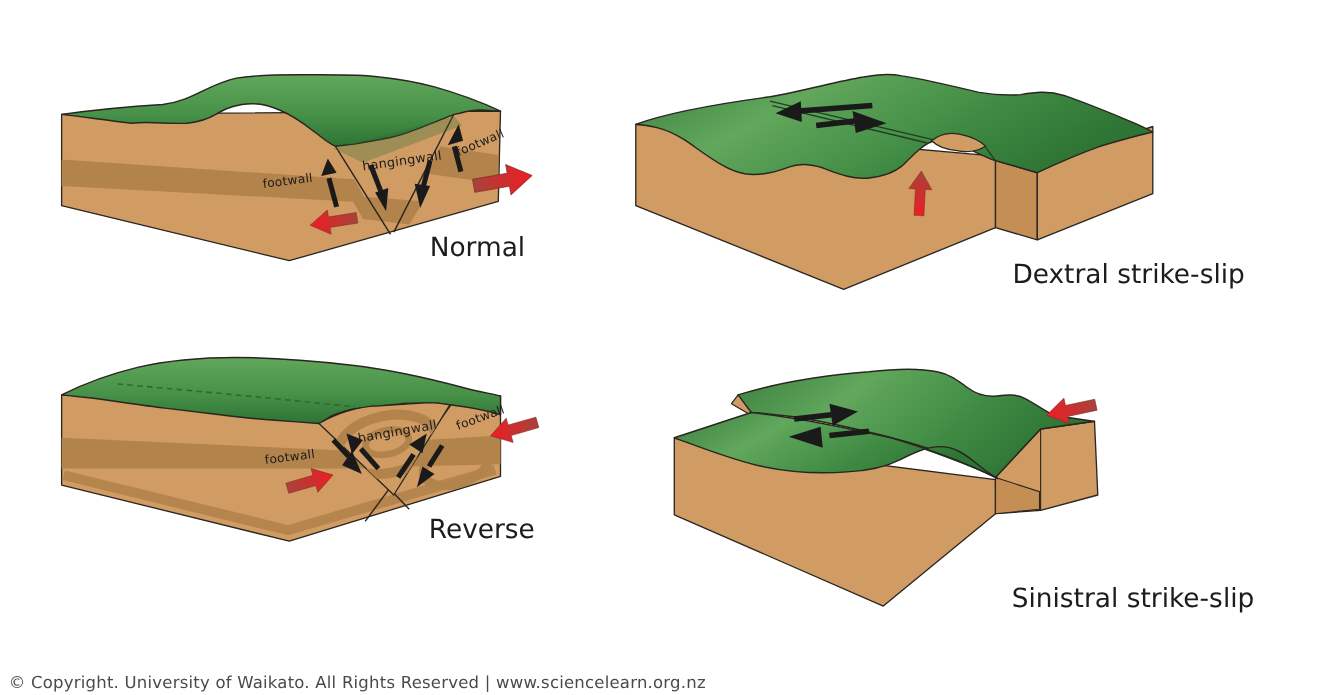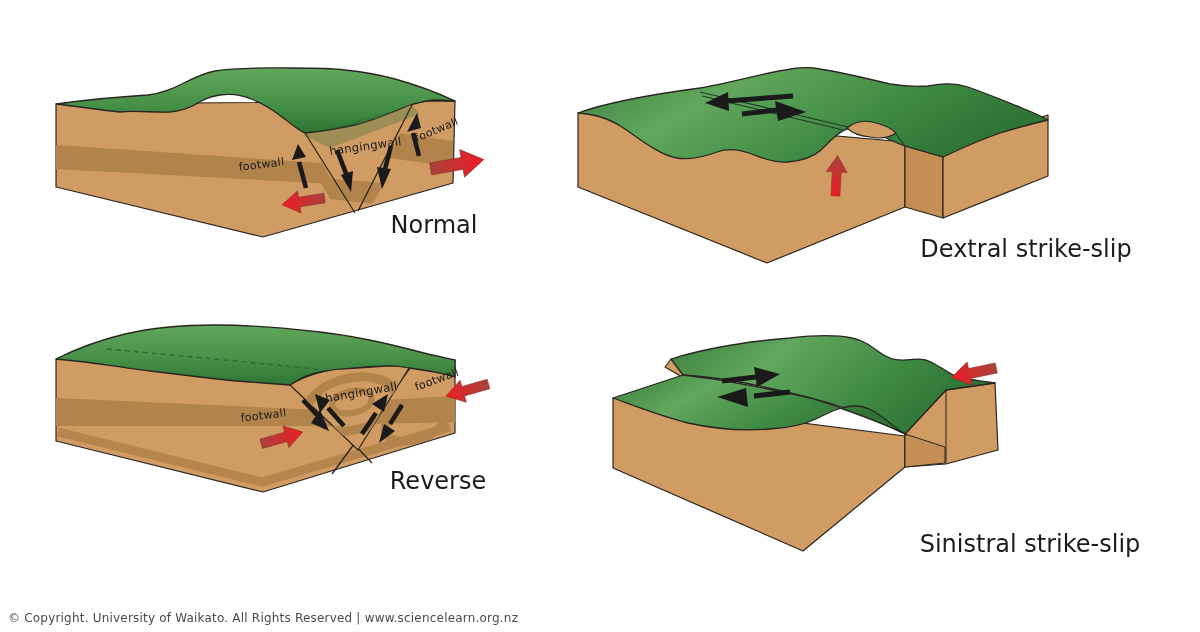--- a/index.html
+++ b/index.html
@@ -3,21 +3,21 @@
 <meta charset="utf-8">
 <style>
   html,body{margin:0;padding:0;background:#ffffff;}
   #stage{position:relative;width:1200px;height:632px;background:#ffffff;overflow:hidden;
          font-family:"DejaVu Sans","Liberation Sans",sans-serif;}
   svg{position:absolute;left:0;top:0;}
   svg text{font-family:"DejaVu Sans","Liberation Sans",sans-serif;}
   .caption{font-size:24px;fill:#1c1c1c;}
   .facelabel{font-size:11px;fill:#1a1a1a;letter-spacing:.3px;}
   .hwlabel{font-size:11.5px;fill:#1a1a1a;letter-spacing:.3px;}
-  #copyright{position:absolute;left:8px;top:611px;font-size:12px;color:#4a4a4a;letter-spacing:.2px;}
+  #copyright{position:absolute;left:8px;top:611px;font-size:15px;color:#4a4a4a;letter-spacing:.2px;}
 </style>
 </head>
 <body>
 
 <div id="stage">
 <svg width="1200" height="632" viewBox="0 0 1200 632">
   <defs>
     <linearGradient id="gGrass" x1="0" y1="0" x2="0" y2="1">
       <stop offset="0" stop-color="#61a75c"></stop>
       <stop offset="0.55" stop-color="#479148"></stop>

